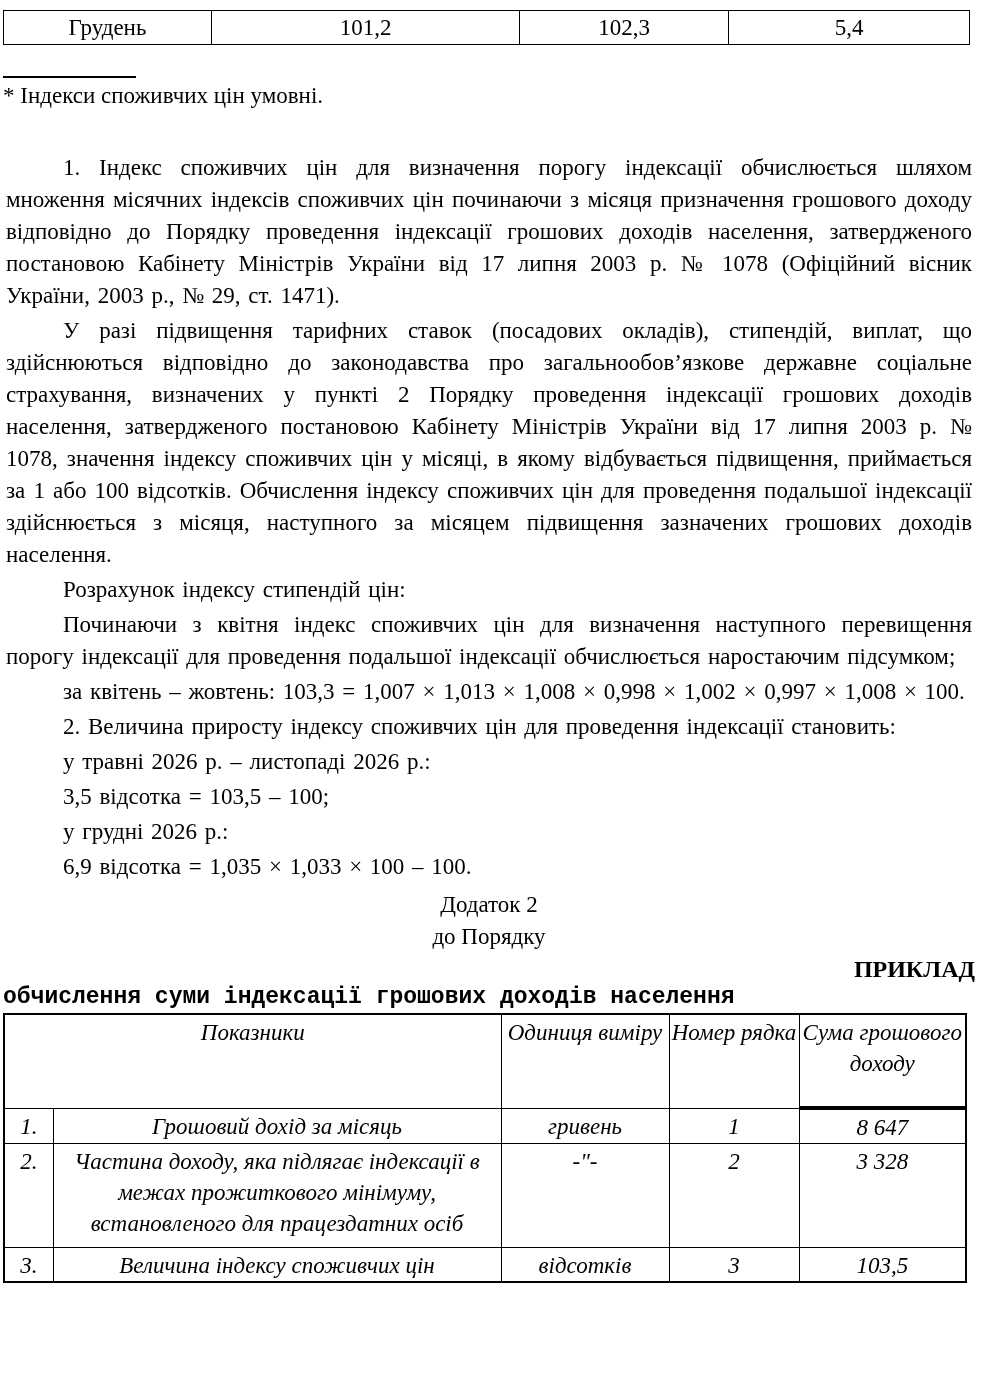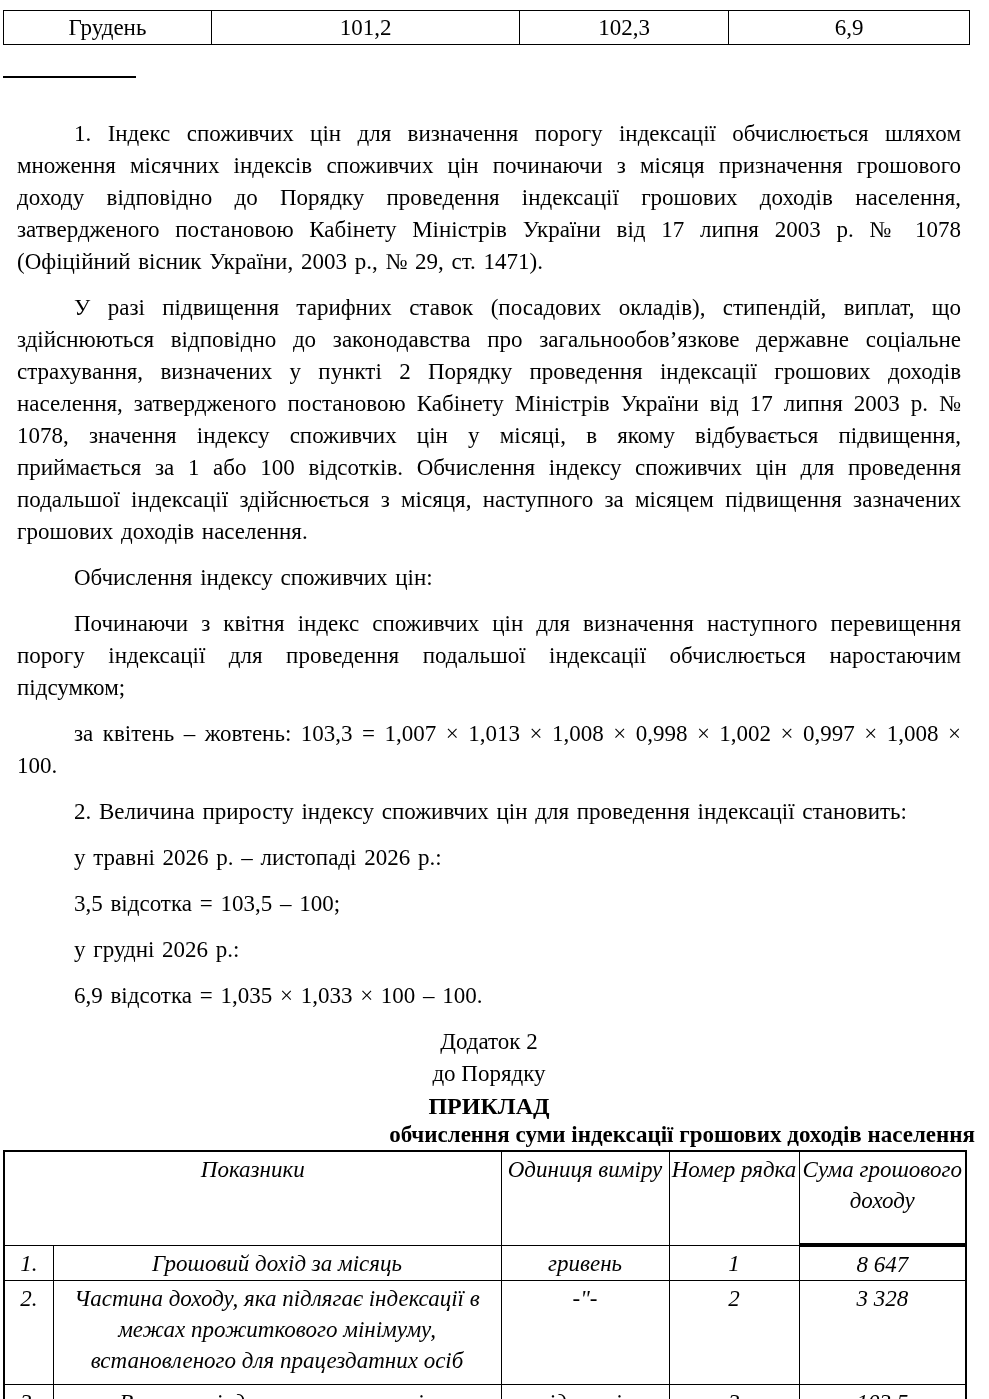--- a/index.html
+++ b/index.html
@@ -50,45 +50,46 @@
   }
   p.footnote {
     margin: 2px 0 0 0;
   }
 
   
   .bodytext {
     margin-top: 40px;
   }
   .bodytext p {
-    margin: 14px;
+    margin: 3px;
     text-indent: 57px;
     text-align: justify;
     text-justify: inter-word;
     word-spacing: 2px;
   }
 
   
   .annex {
     margin-top: 6px;
     text-align: center;
   }
 
   
   .extitle {
     margin-top: 1px;
-    text-align: center;
+    text-align: right;
     font-weight: bold;
     font-size: 24px;
     line-height: 30px;
   }
   .exsubtitle {
-    text-align: right;
+    text-align: left;
     font-weight: bold;
     line-height: 27px;
+    font-family: Liberation Mono, monospace;
   }
 
   
   table.ex-table {
     border-collapse: collapse;
     table-layout: fixed;
     width: 962px;
     margin-top: 2px;
     border: 2px solid #000;
     font-style: italic;
@@ -117,31 +118,32 @@
 <body>
 
 <div class="page">
 
   <table class="cont-table">
     <tbody>
         <tr>
       <td class="cont-c1">Грудень</td>
       <td class="cont-c2">101,2</td>
       <td class="cont-c3">102,3</td>
-      <td class="cont-c4">6,9</td>
+      <td class="cont-c4">5,4</td>
     </tr>
   </tbody>
     </table>
 
   <div class="footnote-sep"></div>
+  <p class="footnote">* Індекси споживчих цін умовні.</p>
 
   <div class="bodytext">
     <p>1. Індекс споживчих цін для визначення порогу індексації обчислюється шляхом множення місячних індексів споживчих цін починаючи з місяця призначення грошового доходу відповідно до Порядку проведення індексації грошових доходів населення, затвердженого постановою Кабінету Міністрів України від 17 липня 2003 р. № 1078 (Офіційний вісник України, 2003 р., № 29, ст. 1471).</p>
     <p>У разі підвищення тарифних ставок (посадових окладів), стипендій, виплат, що здійснюються відповідно до законодавства про загальнообов’язкове державне соціальне страхування, визначених у пункті 2 Порядку проведення індексації грошових доходів населення, затвердженого постановою Кабінету Міністрів України від 17 липня 2003 р. № 1078, значення індексу споживчих цін у місяці, в якому відбувається підвищення, приймається за 1 або 100 відсотків. Обчислення індексу споживчих цін для проведення подальшої індексації здійснюється з місяця, наступного за місяцем підвищення зазначених грошових доходів населення.</p>
-    <p>Обчислення індексу споживчих цін:</p>
+    <p>Розрахунок індексу стипендій цін:</p>
     <p>Починаючи з квітня індекс споживчих цін для визначення наступного перевищення порогу індексації для проведення подальшої індексації обчислюється наростаючим підсумком;</p>
     <p>за квітень – жовтень: 103,3 = 1,007 × 1,013 × 1,008 × 0,998 × 1,002 × 0,997 × 1,008 × 100.</p>
     <p>2. Величина приросту індексу споживчих цін для проведення індексації становить:</p>
     <p>у травні 2026 р. – листопаді 2026 р.:</p>
     <p>3,5 відсотка = 103,5 – 100;</p>
     <p>у грудні 2026 р.:</p>
     <p>6,9 відсотка = 1,035 × 1,033 × 100 – 100.</p>
   </div>
 
   <div class="annex">

